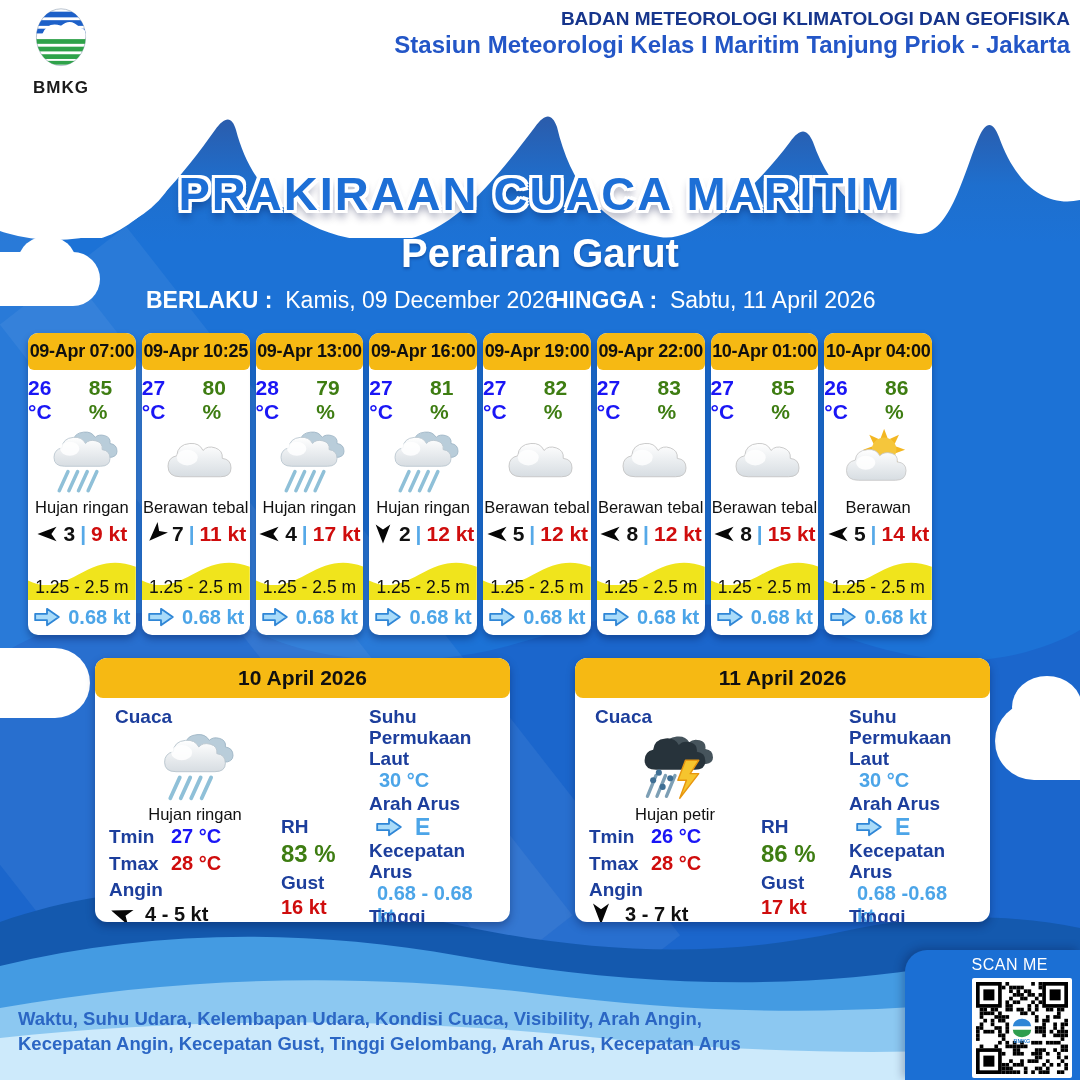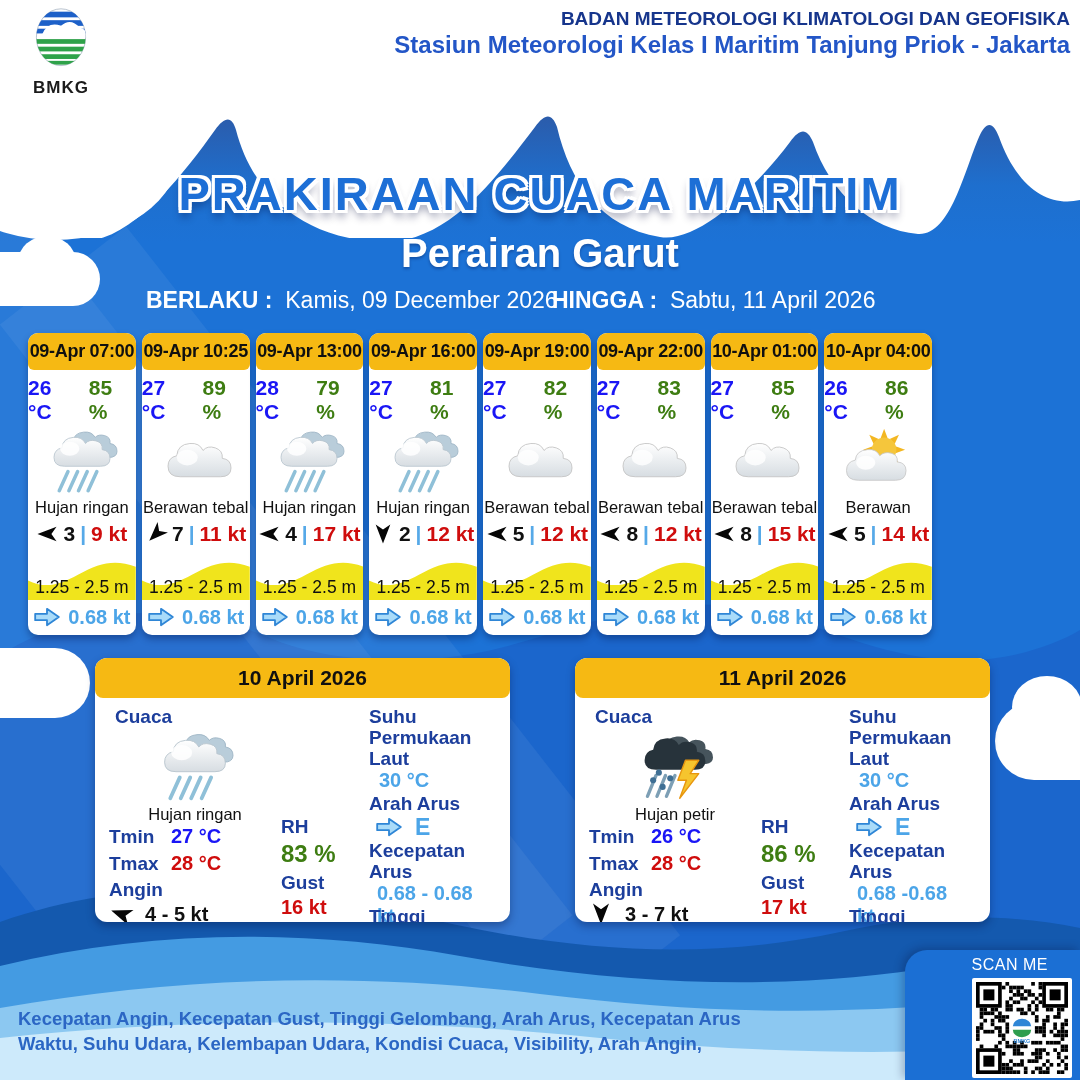--- a/index.html
+++ b/index.html
@@ -261,21 +261,21 @@
             <use href="#sym-current-arrow"></use>
           </svg>
         <span>0.68 kt</span>
       </div>
     </div>
 
     <div class="hcard">
       <div class="hc-head">09-Apr 10:25</div>
       <div class="hc-temp">
         <span class="hc-t">27 °C</span>
-        <span class="hc-h">89 %</span>
+        <span class="hc-h">80 %</span>
       </div>
       <div class="hc-icon">
           <svg class="w-icon">
             <use href="#sym-berawan-tebal"></use>
           </svg>
         </div>
       <div class="hc-cond">Berawan tebal</div>
       <div class="hc-spacer"></div>
       <div class="hc-wind">
         <svg class="hc-dart dart" style="transform: rotate(135deg);">
@@ -615,22 +615,22 @@
   </div>
 
   <svg class="bottom-waves" viewBox="0 0 1080 210" preserveAspectRatio="none">
     <path fill="#1459AE" d="M0,52 C120,10 260,8 400,42 C560,82 700,92 840,62 C930,42 1010,44 1080,58 L1080,210 L0,210 Z"></path>
     <path fill="#449BE2" d="M0,96 C150,60 300,58 460,86 C640,118 800,120 940,96 C1000,86 1050,86 1080,92 L1080,210 L0,210 Z"></path>
     <path fill="#8CC8F1" d="M0,138 C180,106 360,102 540,124 C720,146 880,148 1080,120 L1080,210 L0,210 Z"></path>
     <path fill="#CDEAFB" d="M0,140 C200,118 420,120 620,142 C800,158 960,158 1080,142 L1080,210 L0,210 Z" transform="translate(0,28)"></path>
   </svg>
 
   <div class="footer-text">
+    <div class="ft-line">Waktu, Suhu Udara, Kelembapan Udara, Kondisi Cuaca, Visibility, Arah Angin,</div>
     <div class="ft-line">Kecepatan Angin, Kecepatan Gust, Tinggi Gelombang, Arah Arus, Kecepatan Arus</div>
-    <div class="ft-line">Waktu, Suhu Udara, Kelembapan Udara, Kondisi Cuaca, Visibility, Arah Angin,</div>
   </div>
 
   <div class="scan-panel">
     <div class="scan-label">SCAN ME</div>
     <div class="qr-box">
         <svg width="92" height="92" viewBox="0 0 100 100">
           <rect x="32" y="0" width="4" height="4" fill="#000"></rect>
           <rect x="60" y="0" width="4" height="4" fill="#000"></rect>
           <rect x="68" y="0" width="4" height="4" fill="#000"></rect>
           <rect x="28" y="4" width="4" height="4" fill="#000"></rect>

